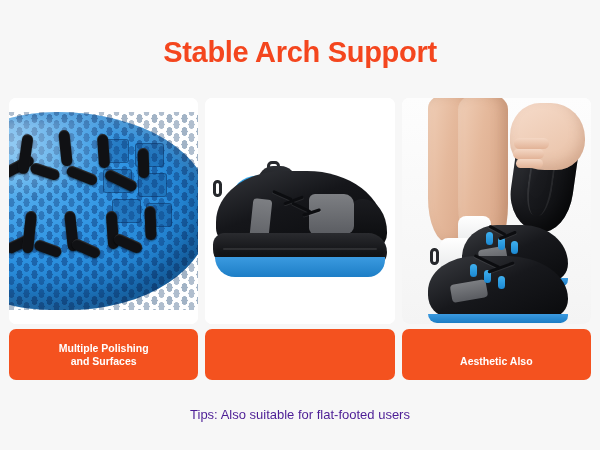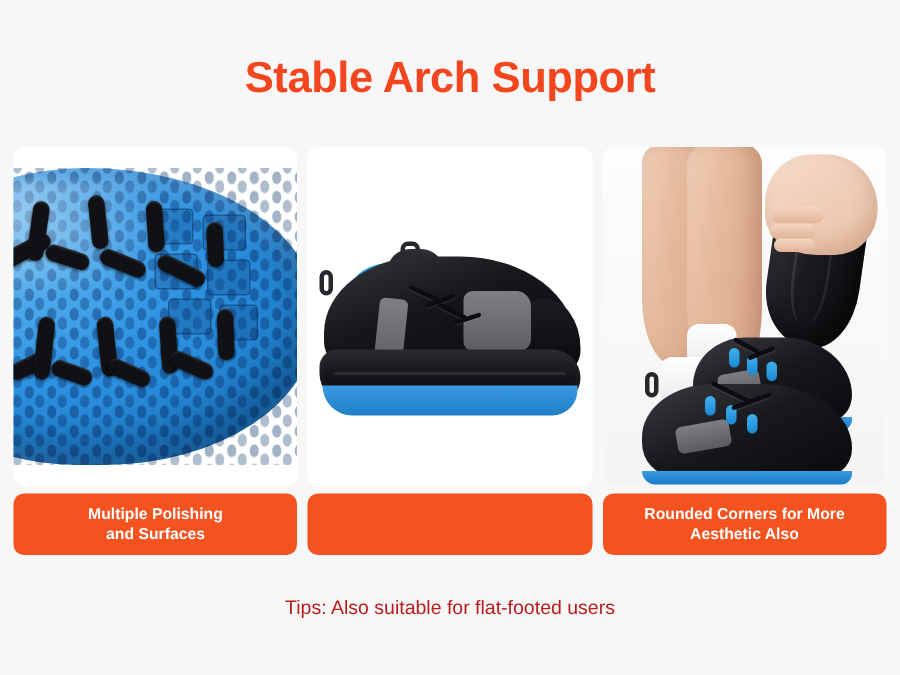--- a/index.html
+++ b/index.html
@@ -203,21 +203,21 @@
     border-right:2px solid rgba(255,255,255,.08);
     border-radius: 40%;
   }
 
   
   .captions {
     display: flex;
     gap: 7px;
     padding: 0 9px;
     margin-top: 5px;
-    height: 41px;
+    height: 51px;
   }
   .caption {
     flex: 1 1 0;
     background: #f4521f;
     border-radius: 7px;
     color: #ffffff;
     font-size: 10.5px;
     font-weight: bold;
     line-height: 13px;
     display: flex;
@@ -225,21 +225,21 @@
     justify-content: center;
     text-align: center;
     padding: 0 6px;
   }
 
   
   .tip {
     text-align: center;
     margin-top: 27px;
     font-size: 13px;
-    color: #b91c1c;
+    color: #4c1d95;
   }
 </style>
 </head>
 <body>
 
 <div class="title">Stable Arch Support</div>
 
 <div class="panels">
 
   <div class="panel">
@@ -358,20 +358,20 @@
   </div>
 
   <div class="caption">
     <span>
       <br>
     </span>
   </div>
 
   <div class="caption">
     <span>
-      <span>Rounded Corners for More</span><br>
+      <br>
       <span>Aesthetic Also</span>
     </span>
   </div>
 
 </div>
 
 <div class="tip">Tips: Also suitable for flat-footed users</div>
 
 </body></html>

